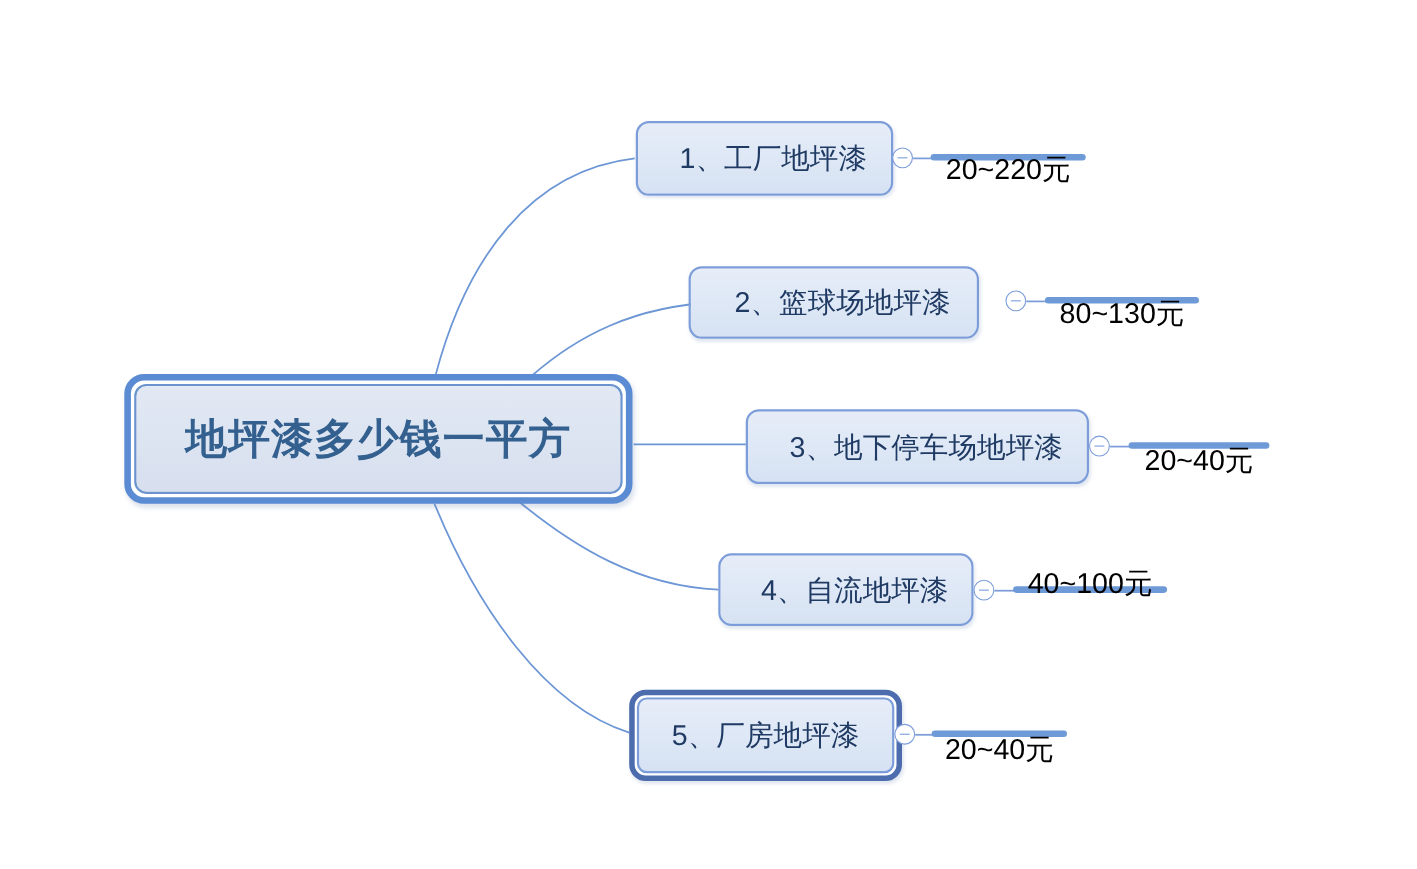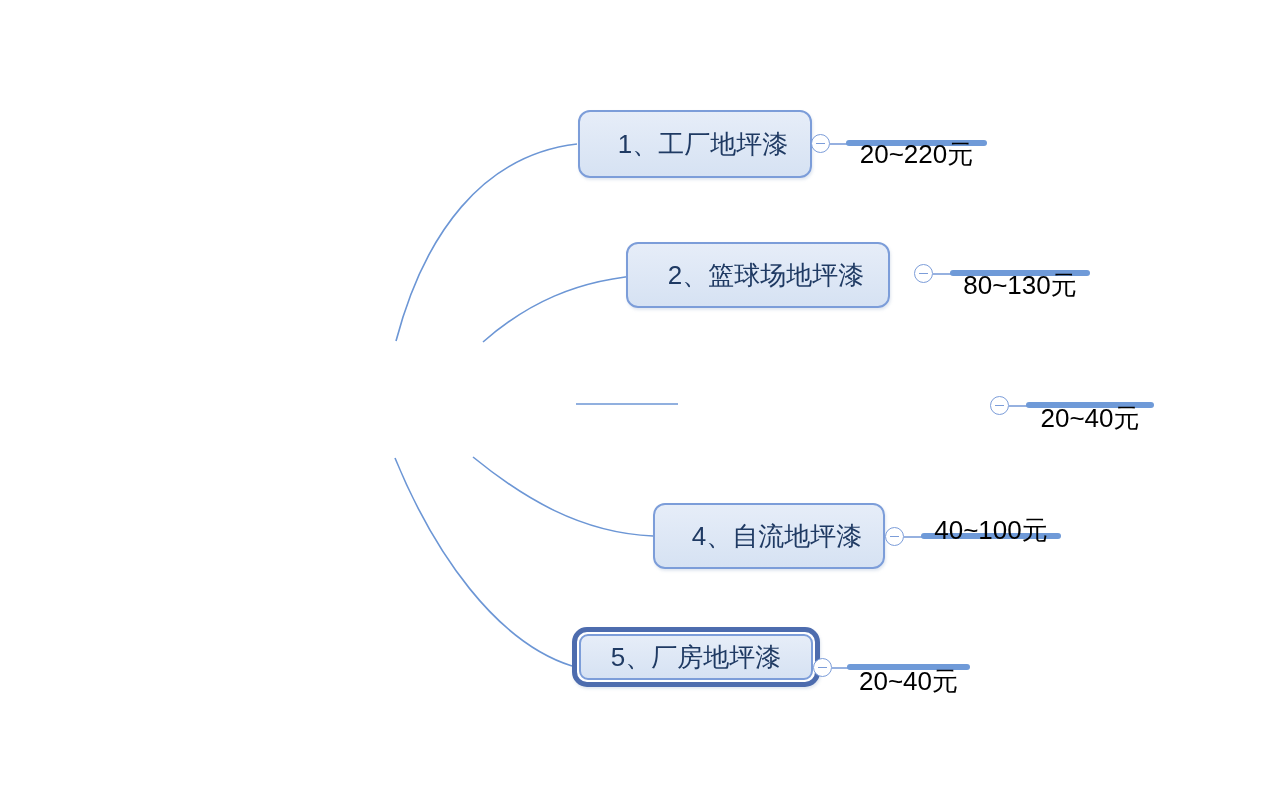--- a/index.html
+++ b/index.html
@@ -72,21 +72,21 @@
     white-space: nowrap;
   }
   .topic-1 { left: 578px; top: 110px; width: 234px; height: 68px; }
   .topic-2 { left: 626px; top: 242px; width: 264px; height: 66px; }
   .topic-3 { left: 678px; top: 372px; width: 312px; height: 68px; }
   .topic-4 { left: 653px; top: 503px; width: 232px; height: 66px; }
   
   .topic-5-outer {
     position: absolute;
     left: 572px; top: 627px;
-    width: 248px; height: 60px;
+    width: 248px; height: 83px;
     box-sizing: border-box;
     border: 5px solid #4d6cae;
     border-radius: 15px;
     padding: 2px;
     background: #ffffff;
     box-shadow: 1px 2px 3px rgba(120,145,185,0.22);
     cursor: default;
   }
   .topic-5-inner {
     width: 100%; height: 100%;
@@ -161,29 +161,37 @@
     <path d="M 473 457 C 522 497, 580 533, 653 536" fill="none" stroke="#6c96d5" stroke-width="1.6"></path>
     <path d="M 395 458 C 434 553, 496 642, 572 666" fill="none" stroke="#6c96d5" stroke-width="1.6"></path>
 
     <path d="M 830 144 H 848" fill="none" stroke="#7c9dd9" stroke-width="1.6"></path>
     <path d="M 933 274 H 952" fill="none" stroke="#7c9dd9" stroke-width="1.6"></path>
     <path d="M 1009 406 H 1028" fill="none" stroke="#7c9dd9" stroke-width="1.6"></path>
     <path d="M 904 537 H 923" fill="none" stroke="#7c9dd9" stroke-width="1.6"></path>
     <path d="M 832 668 H 849" fill="none" stroke="#7c9dd9" stroke-width="1.6"></path>
   </svg>
 
+  <div class="root-outer">
+    <div class="root-inner">
+      <span class="root-label">地坪漆多少钱一平方</span>
+    </div>
+  </div>
 
   <div class="topic topic-1">
     <span class="topic-label">1、工厂地坪漆</span>
   </div>
 
   <div class="topic topic-2">
     <span class="topic-label">2、篮球场地坪漆</span>
   </div>
 
+  <div class="topic topic-3">
+    <span class="topic-label">3、地下停车场地坪漆</span>
+  </div>
 
   <div class="topic topic-4">
     <span class="topic-label">4、自流地坪漆</span>
   </div>
 
   <div class="topic-5-outer">
     <div class="topic-5-inner">
       <span class="topic-label">5、厂房地坪漆</span>
     </div>
   </div>

